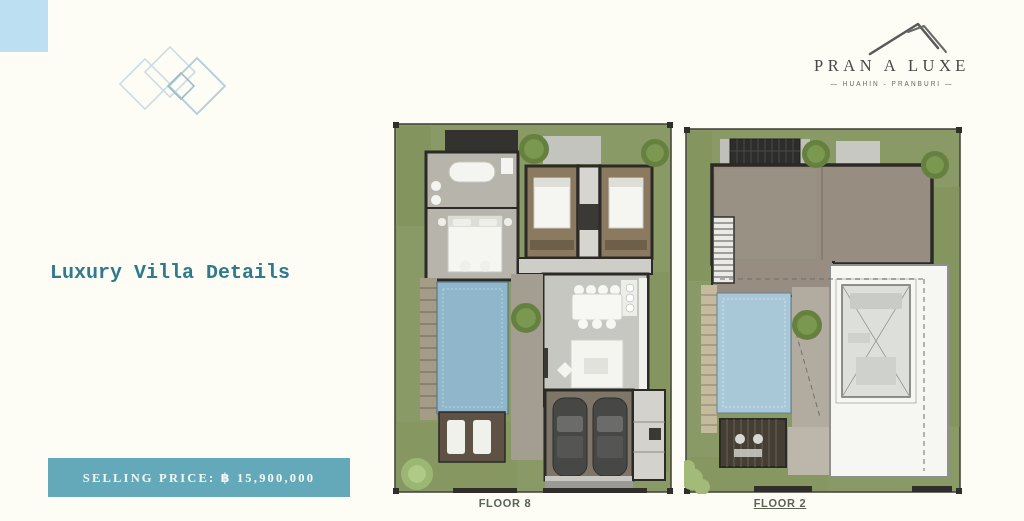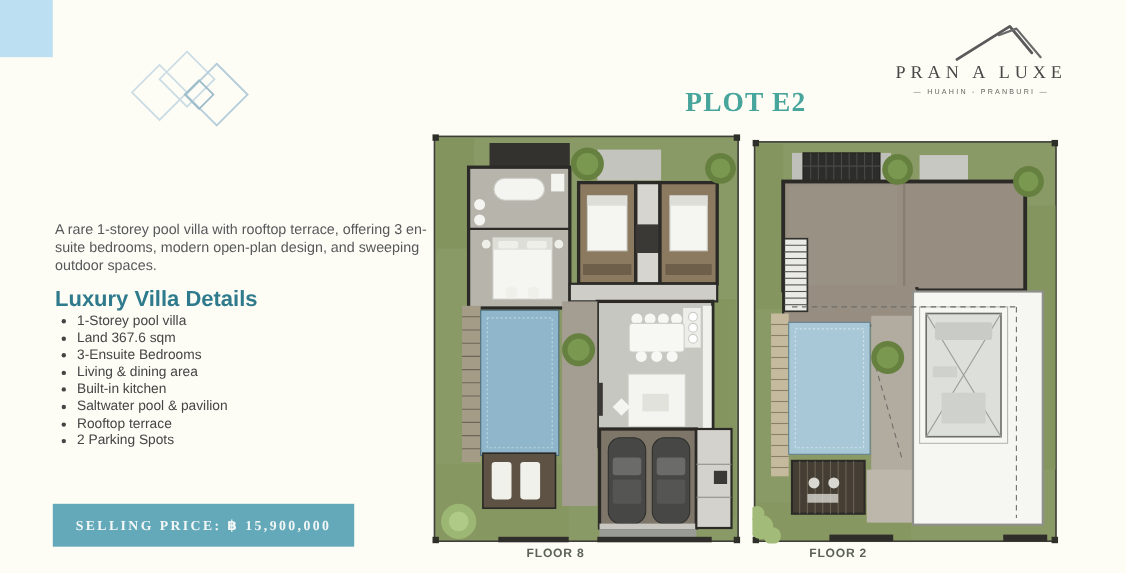--- a/index.html
+++ b/index.html
@@ -13,30 +13,30 @@
     position:absolute;left:50px;top:126px;width:320px;
     font-family:"Liberation Serif","DejaVu Serif",serif;
     font-size:42px;font-weight:600;color:var(--title-blue,#33566D);letter-spacing:0.5px;
   }
   .villa-desc{
     position:absolute;left:50px;top:201px;width:345px;
     font-size:13px;line-height:16px;color:var(--body-text,#57585A);
   }
   .details-heading{
     position:absolute;left:50px;top:261px;
-    font-family:Liberation Sans, sans-serif;
+    font-family:Liberation Mono, monospace;
     font-size:20px;font-weight:700;color:var(--heading-teal,#2F7A8C);
   }
   .details-list{
     position:absolute;left:52px;top:284px;margin:0;padding:0 0 0 18px;
     font-size:12.5px;line-height:15.6px;color:#454545;
   }
   .details-list li{margin:0;padding:0;}
   .price-banner{
-    position:absolute;left:48px;top:458px;width:274px;height:39px;
+    position:absolute;left:48px;top:458px;width:302px;height:39px;
     background:var(--banner-teal,#64A9BA);
     display:flex;align-items:center;justify-content:center;
     font-family:"Liberation Serif","DejaVu Sans",serif;
     font-size:12.5px;font-weight:700;letter-spacing:2.2px;
     color:var(--banner-text,#F2F7F5);
   }
   .plot-label{
     position:absolute;left:598px;top:80px;width:160px;text-align:center;
     font-family:"Liberation Serif","DejaVu Serif",serif;
     font-size:25px;font-weight:600;letter-spacing:1px;color:var(--plot-teal,#47A59C);
@@ -49,21 +49,21 @@
   }
   .brand-tagline{font-size:6.5px;letter-spacing:2px;color:#666;margin-top:4px;white-space:nowrap;}
   .plan{position:absolute;}
   .plan1{left:393px;top:122px;width:280px;height:372px;}
   .plan2{left:684px;top:127px;width:278px;height:367px;}
   .floor-label{
     position:absolute;top:497px;width:110px;text-align:center;
     font-size:11px;font-weight:700;letter-spacing:0.7px;color:#5C6355;
   }
   .floor1-label{left:450px;}
-  .floor2-label{left:707px;}
+  .floor2-label{left:725px;text-decoration:underline;}
   .watermark{
     position:absolute;left:433px;top:398px;
     font-family:"DejaVu Sans",sans-serif;font-size:48px;font-weight:500;
     color:var(--watermark-white,#FFFFFF);opacity:0.95;letter-spacing:1px;
   }
 </style>
 </head>
 <body>
 
 <div class="canvas">
@@ -73,38 +73,26 @@
   <div class="diamond-logo">
     <svg width="140" height="88" viewBox="0 0 140 88">
       <path d="M33 15 L58 40 L33 65 L8 40 Z" fill="none" stroke="#CBDCE4" stroke-width="1.6"></path>
       <path d="M58 3 L83 28 L58 53 L33 28 Z" fill="none" stroke="#CBDCE4" stroke-width="1.6"></path>
       <path d="M85 14 L113 42 L85 70 L57 42 Z" fill="none" stroke="#B7CEDA" stroke-width="1.8"></path>
       <path d="M69 29 L82 42 L69 55 L56 42 Z" fill="none" stroke="#9DBCCA" stroke-width="1.6"></path>
     </svg>
   </div>
 
 
-  <div class="villa-desc">A rare 1-storey pool villa with rooftop terrace, offering 3 en-suite bedrooms, modern open-plan design, and sweeping outdoor spaces.</div>
 
   <div class="details-heading">Luxury Villa Details</div>
 
-  <ul class="details-list">
-    <li>1-Storey pool villa</li>
-    <li>Land 367.6 sqm</li>
-    <li>3-Ensuite Bedrooms</li>
-    <li>Living &amp; dining area</li>
-    <li>Built-in kitchen</li>
-    <li>Saltwater pool &amp; pavilion</li>
-    <li>Rooftop terrace</li>
-    <li>2 Parking Spots</li>
-  </ul>
 
   <div class="price-banner">SELLING PRICE: ฿ 15,900,000</div>
 
-  <div class="plot-label">PLOT E2</div>
 
   <div class="brand">
     <svg class="brand-icon" width="92" height="44" viewBox="0 0 92 44">
       <polyline points="6,40 54,10 74,34" fill="none" stroke="#5A5A5A" stroke-width="2.6" stroke-linecap="round" stroke-linejoin="round"></polyline>
       <polyline points="44,18 60,12 82,38" fill="none" stroke="#6A6A6A" stroke-width="2" stroke-linecap="round" stroke-linejoin="round"></polyline>
     </svg>
     <div class="brand-name">PRAN A LUXE</div>
     <div class="brand-tagline">—  HUAHIN - PRANBURI  —</div>
   </div>
 

